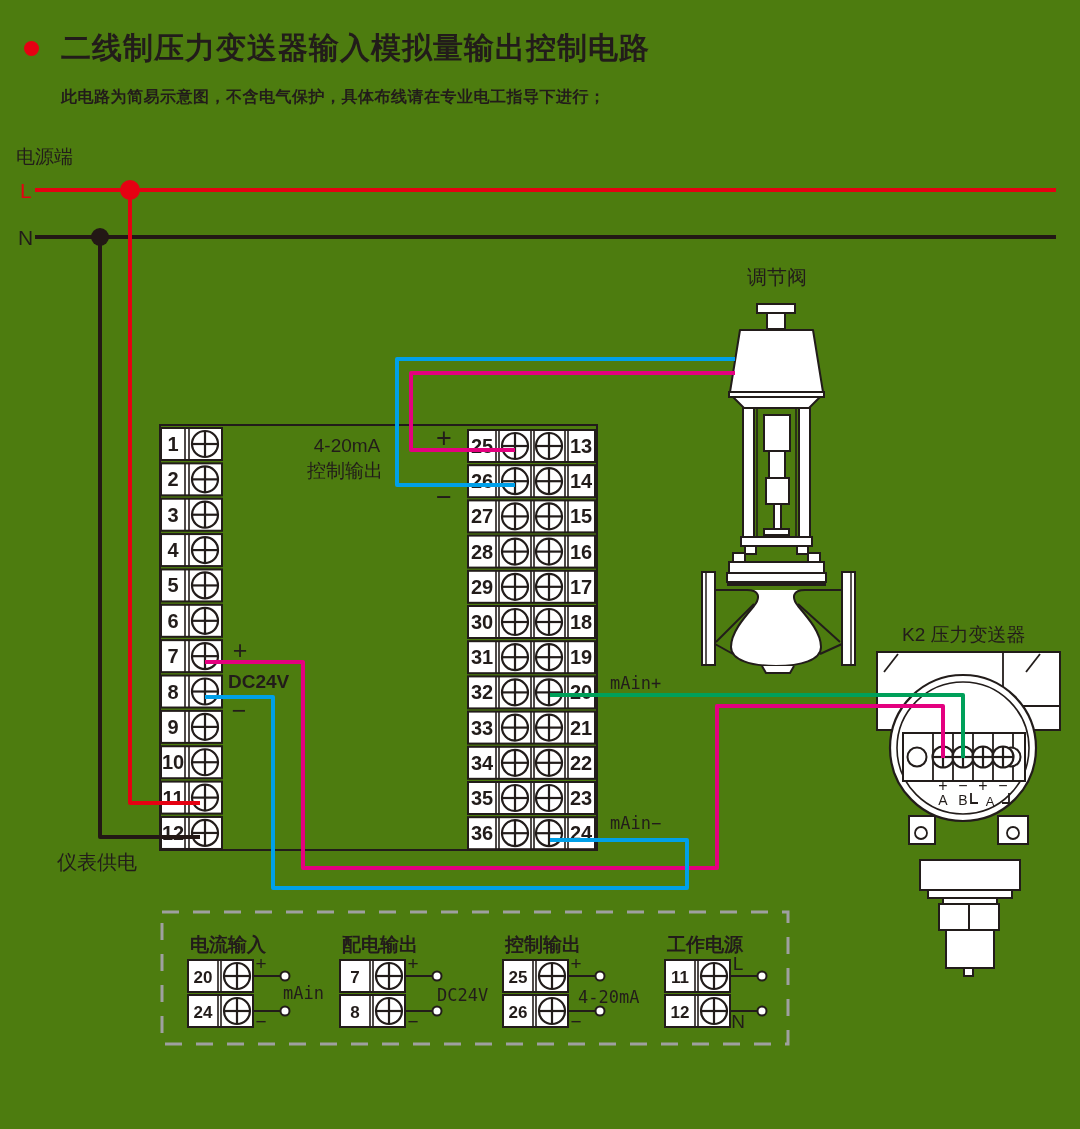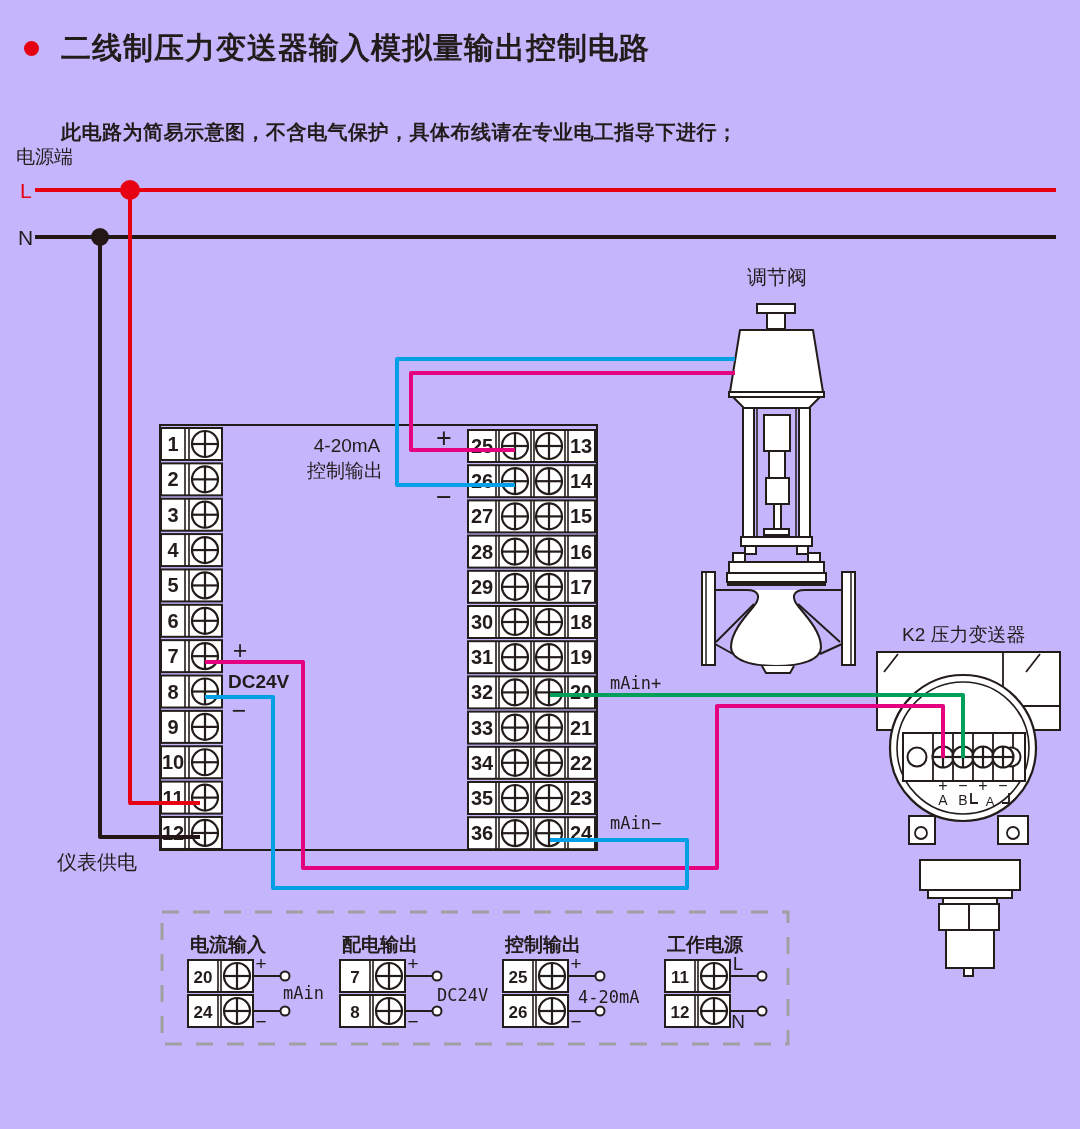--- a/index.html
+++ b/index.html
@@ -1,20 +1,20 @@
 <!DOCTYPE html>
 <html><head>
 <meta charset="utf-8">
 <style>
   html,body{margin:0;padding:0;background:#ffffff;}
-  .page{position:relative;width:1080px;height:1129px;background:#c4b5fd;overflow:hidden;
+  .page{position:relative;width:1080px;height:1129px;background:#4d7c0f;overflow:hidden;
         font-family:"Liberation Sans",sans-serif;color:#221c1a;}
   .bullet{position:absolute;left:24px;top:41px;width:15px;height:15px;border-radius:50%;}
   .title{position:absolute;left:61px;top:28px;font-size:30px;font-weight:600;letter-spacing:1px;margin:0;}
-  .subtitle{position:absolute;left:61px;top:87px;font-size:20px;font-weight:bold;letter-spacing:0.5px;margin-top:32px;}
+  .subtitle{position:absolute;left:61px;top:87px;font-size:16px;font-weight:bold;letter-spacing:0.5px;}
   svg{position:absolute;left:0;top:0;}
   svg text{font-family:"Liberation Sans",sans-serif;}
   svg text.mono{font-family:"DejaVu Sans Mono",monospace;}
 </style>
 </head>
 <body>
 
 <div class="page">
   <span class="bullet" id="bullet" style="background: rgb(230, 0, 18);"></span>
   <h1 class="title">二线制压力变送器输入模拟量输出控制电路</h1>

